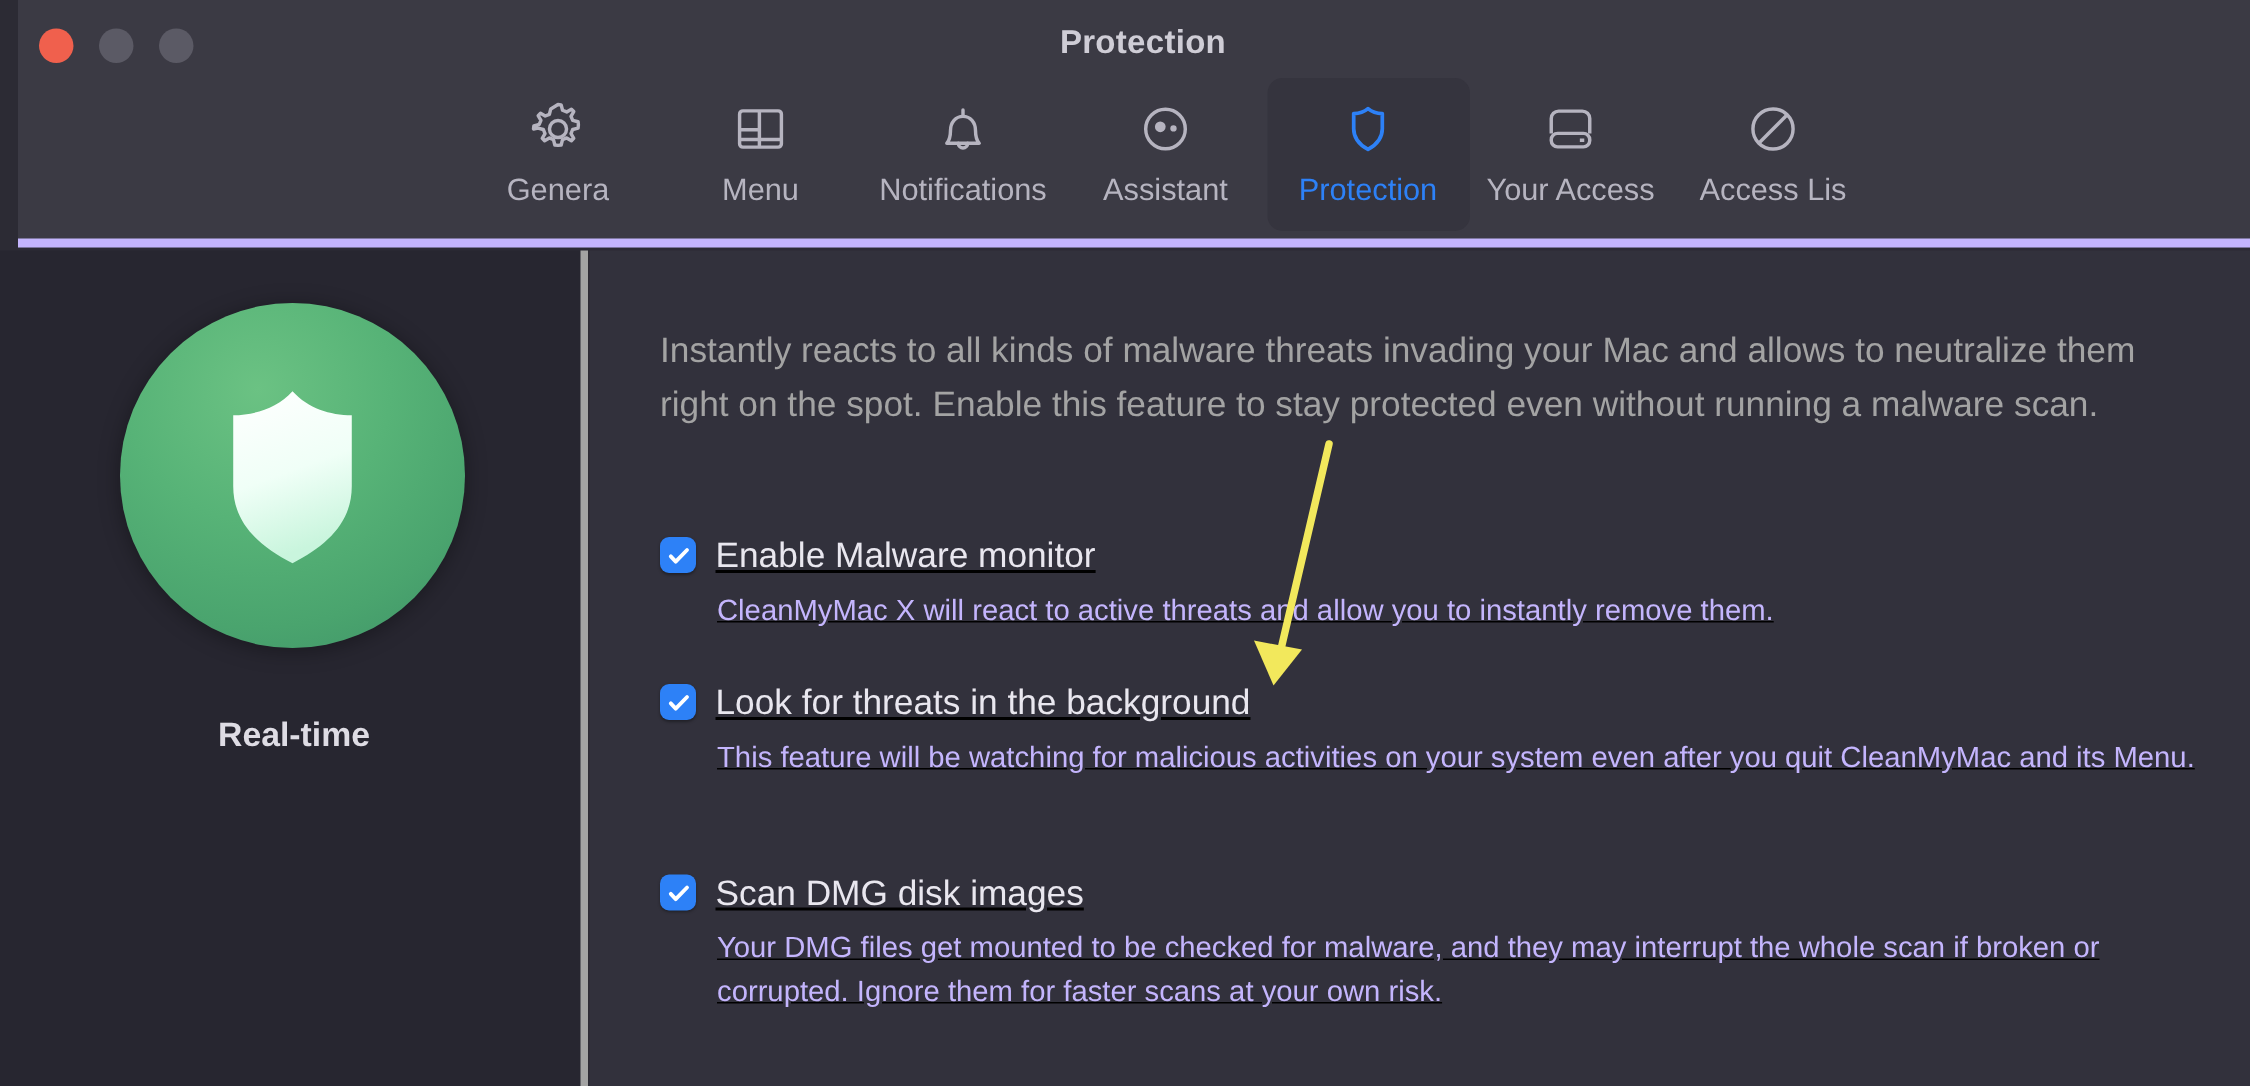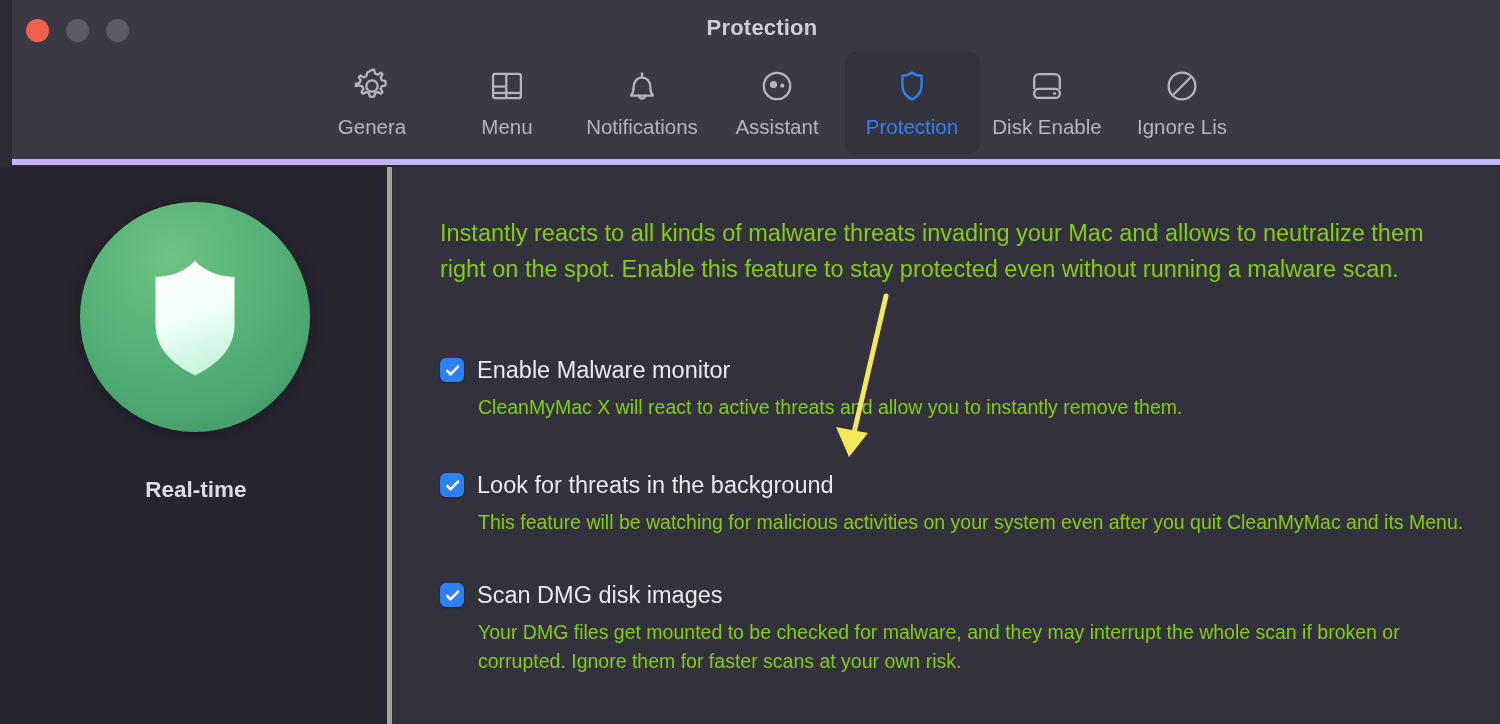--- a/index.html
+++ b/index.html
@@ -141,30 +141,31 @@
     line-height: 35px;
   }
 
   
   .intro {
     position: absolute;
     top: 49px; left: 47px;
     width: 985px;
     font-size: 23.5px;
     line-height: 35.5px;
-    color: #84cc16;
+    color: #a3a3a3;
   }
 
   .option {
     position: absolute;
     left: 47px;
     width: 1035px;
+    text-decoration: underline;
   }
   .option-1 { top: 189px; }
-  .option-2 { top: 304px; }
+  .option-2 { top: 287px; }
   .option-3 { top: 414px; }
 
   .option-row {
     display: flex;
     align-items: center;
     gap: 13px;
   }
   .checkbox {
     width: 24px; height: 24px;
     border-radius: 6px;
@@ -180,21 +181,21 @@
     font-size: 23.5px;
     color: #e9e7ef;
     line-height: 28px;
   }
   .option-desc {
     margin-top: 9px;
     margin-left: 38px;
     width: 995px;
     font-size: 19.5px;
     line-height: 29px;
-    color: #84cc16;
+    color: #c4b5fd;
   }
 
   
   .annotation {
     position: absolute;
     top: 0; left: 0;
     width: 1500px; height: 724px;
     pointer-events: none;
   }
 </style>
@@ -270,32 +271,32 @@
       </div>
 
       <div class="tb-item">
         <span class="tb-icon">
           <svg width="44" height="44" viewBox="0 0 24 24" fill="none" stroke="#b6b4c0" stroke-width="1.25" stroke-linejoin="round">
             <path d="M5 13.6V8.2c0-1.5 1.2-2.7 2.7-2.7h8.6c1.5 0 2.7 1.2 2.7 2.7v5.4"></path>
             <rect x="5" y="13.6" width="14" height="4.9" rx="2.3"></rect>
             <path d="M15.4 16.1h1.6"></path>
           </svg>
         </span>
-        <span class="tb-label">Disk Enable</span>
+        <span class="tb-label">Your Access</span>
       </div>
 
 
       <div class="tb-item">
         <span class="tb-icon">
           <svg width="44" height="44" viewBox="0 0 24 24" fill="none" stroke="#b6b4c0" stroke-width="1.25">
             <circle cx="12" cy="12" r="7.3"></circle>
             <path d="M7.1 16.9L16.9 7.1"></path>
           </svg>
         </span>
-        <span class="tb-label">Ignore Lis</span>
+        <span class="tb-label">Access Lis</span>
       </div>
 
     </div>
   </div>
 
   <div class="body-area">
 
     <div class="sidebar">
       <div class="feature-badge">
         <span>

